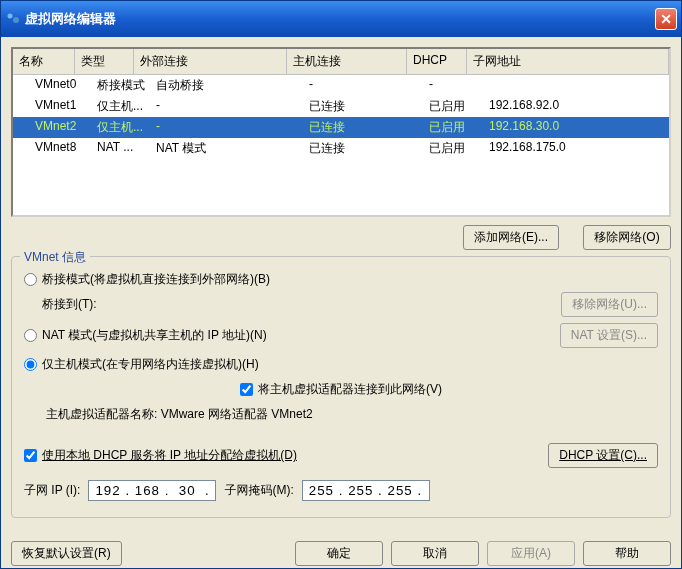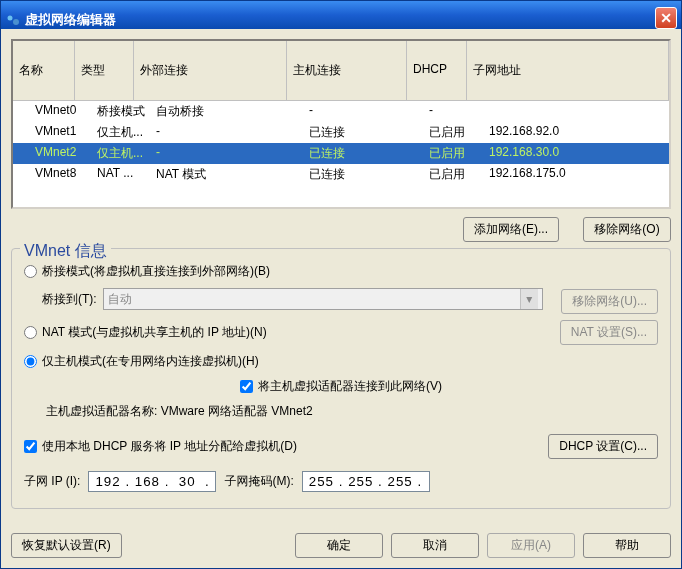--- a/index.html
+++ b/index.html
@@ -1,45 +1,45 @@
 <!DOCTYPE html>
 <html><head>
 <meta charset="utf-8">
 <style>
 * { box-sizing: border-box; margin: 0; padding: 0; }
 body { font-family: Tahoma, "Microsoft YaHei", sans-serif; font-size: 12px; background: #fff; }
 
 .window { width: 682px; height: 569px; border: 1px solid #0a3a8a; background: #ece9d8; }
 
-.titlebar { height: 28px; background: linear-gradient(to bottom, #3a8cf0 0%, #1a5ed0 50%, #0a4ab0 100%); display: flex; align-items: flex-end; padding: 0 4px; color: #fff; font-weight: bold; }
+.titlebar { height: 36px; background: linear-gradient(to bottom, #3a8cf0 0%, #1a5ed0 50%, #0a4ab0 100%); display: flex; align-items: center; padding: 0 4px; color: #fff; font-weight: bold; }
 .titlebar .icon { width: 16px; height: 16px; margin-right: 4px; display: flex; align-items: center; justify-content: center; }
 .titlebar .title { flex: 1; font-size: 13px; }
 .titlebar .close { width: 22px; height: 22px; background: linear-gradient(to bottom, #f08070, #d04020); border: 1px solid #fff; border-radius: 3px; display: flex; align-items: center; justify-content: center; color: #fff; font-weight: bold; font-size: 14px; cursor: pointer; }
 
 .content { padding: 10px; height: calc(100% - 28px); display: flex; flex-direction: column; }
 
 .list-box { background: #fff; border: 2px inset #d4d0c8; flex: 0 0 170px; overflow: hidden; }
 .list-header { display: flex; background: #ece9d8; border-bottom: 1px solid #c0c0c0; }
-.list-header .col { padding: 21px 6px; border-right: 1px solid #c0c0c0; font-size: 12px; }
+.list-header .col { padding: 4px 6px; border-right: 1px solid #c0c0c0; font-size: 12px; }
 .list-body .row { display: flex; padding: 1px 16px; }
 .list-body .row.selected { background: #2a6ac0; color: #bef264; }
 .list-body .cell { padding: 1px 6px; white-space: nowrap; overflow: hidden; }
 .c-name { width: 62px; }
 .c-type { width: 59px; }
 .c-ext { width: 153px; }
 .c-host { width: 120px; }
 .c-dhcp { width: 60px; }
 .c-subnet { flex: 1; }
 
 .btn-row { display: flex; justify-content: flex-end; gap: 24px; padding: 8px 0 6px; }
 .btn { background: #ece9d8; border: 1px solid #888; border-radius: 3px; padding: 3px 10px; font-family: inherit; font-size: 12px; cursor: pointer; min-width: 88px; text-align: center; }
 .btn:disabled { color: #888; border-color: #aaa; }
 
 .group { border: 1px solid #c0c0c0; border-radius: 4px; padding: 10px 12px 12px; margin-bottom: 8px; position: relative; }
-.group-title { position: absolute; top: -8px; left: 8px; background: #ece9d8; padding: 0 4px; color: #2a4a9e; font-size: 16px; }
+.group-title { position: absolute; top: -8px; left: 8px; background: #ece9d8; padding: 0 4px; color: #2a4a9e; font-size: 12px; }
 
 .radio-row, .check-row { display: flex; align-items: center; padding: 4px 0; }
 .radio-row input, .check-row input { margin-right: 5px; }
 .indent { margin-left: 18px; display: flex; align-items: center; gap: 6px; padding: 4px 0; }
 .select-fake { flex: 1; max-width: 440px; background: #f0f0f0; border: 1px solid #a0a0a0; height: 22px; display: flex; align-items: center; padding: 0 4px; color: #888; }
 .select-arrow { width: 18px; height: 20px; background: #e0e0e0; border-left: 1px solid #c0c0c0; display: flex; align-items: center; justify-content: center; margin-left: auto; color: #888; }
 
 .side-btn-col { display: flex; flex-direction: column; gap: 6px; }
 
 .row-with-side { display: flex; align-items: center; }
@@ -121,24 +121,20 @@
       <div class="group-title">VMnet 信息</div>
 
       <div class="row-with-side">
         <div class="main-c">
           <label class="radio-row">
             <input type="radio" name="mode" style="">
             <span>桥接模式(将虚拟机直接连接到外部网络)(B)</span>
           </label>
           <div class="indent">
             <span>桥接到(T):</span>
-            <div class="select-fake">
-              <span>自动</span>
-              <span class="select-arrow">▾</span>
-            </div>
           </div>
         </div>
         <div class="side-btn-col" style="align-self: flex-end; margin-left:8px;">
           <button class="btn" disabled="">移除网络(U)...</button>
         </div>
       </div>
 
       <div class="row-with-side" style="margin-top:6px;">
         <div class="main-c">
           <label class="radio-row">
@@ -155,21 +151,21 @@
       </label>
 
       <label class="check-row" style="margin-top:0;justify-content:center;">
         <input type="checkbox" checked="" style="">
         <span>将主机虚拟适配器连接到此网络(V)</span>
       </label>
       <div class="indent" style="margin-left:22px;">
         <span>主机虚拟适配器名称: VMware 网络适配器 VMnet2</span>
       </div>
 
-      <div class="row-with-side" style="margin-top:10px;">
+      <div class="row-with-side" style="margin-top:16px;text-decoration:underline;">
         <div class="main-c">
           <label class="check-row">
             <input type="checkbox" checked="" style="">
             <span>使用本地 DHCP 服务将 IP 地址分配给虚拟机(D)</span>
           </label>
         </div>
         <button class="btn" style="margin-left:8px;">DHCP 设置(C)...</button>
       </div>
 
       <div class="ip-row" style="margin-top:8px;">

